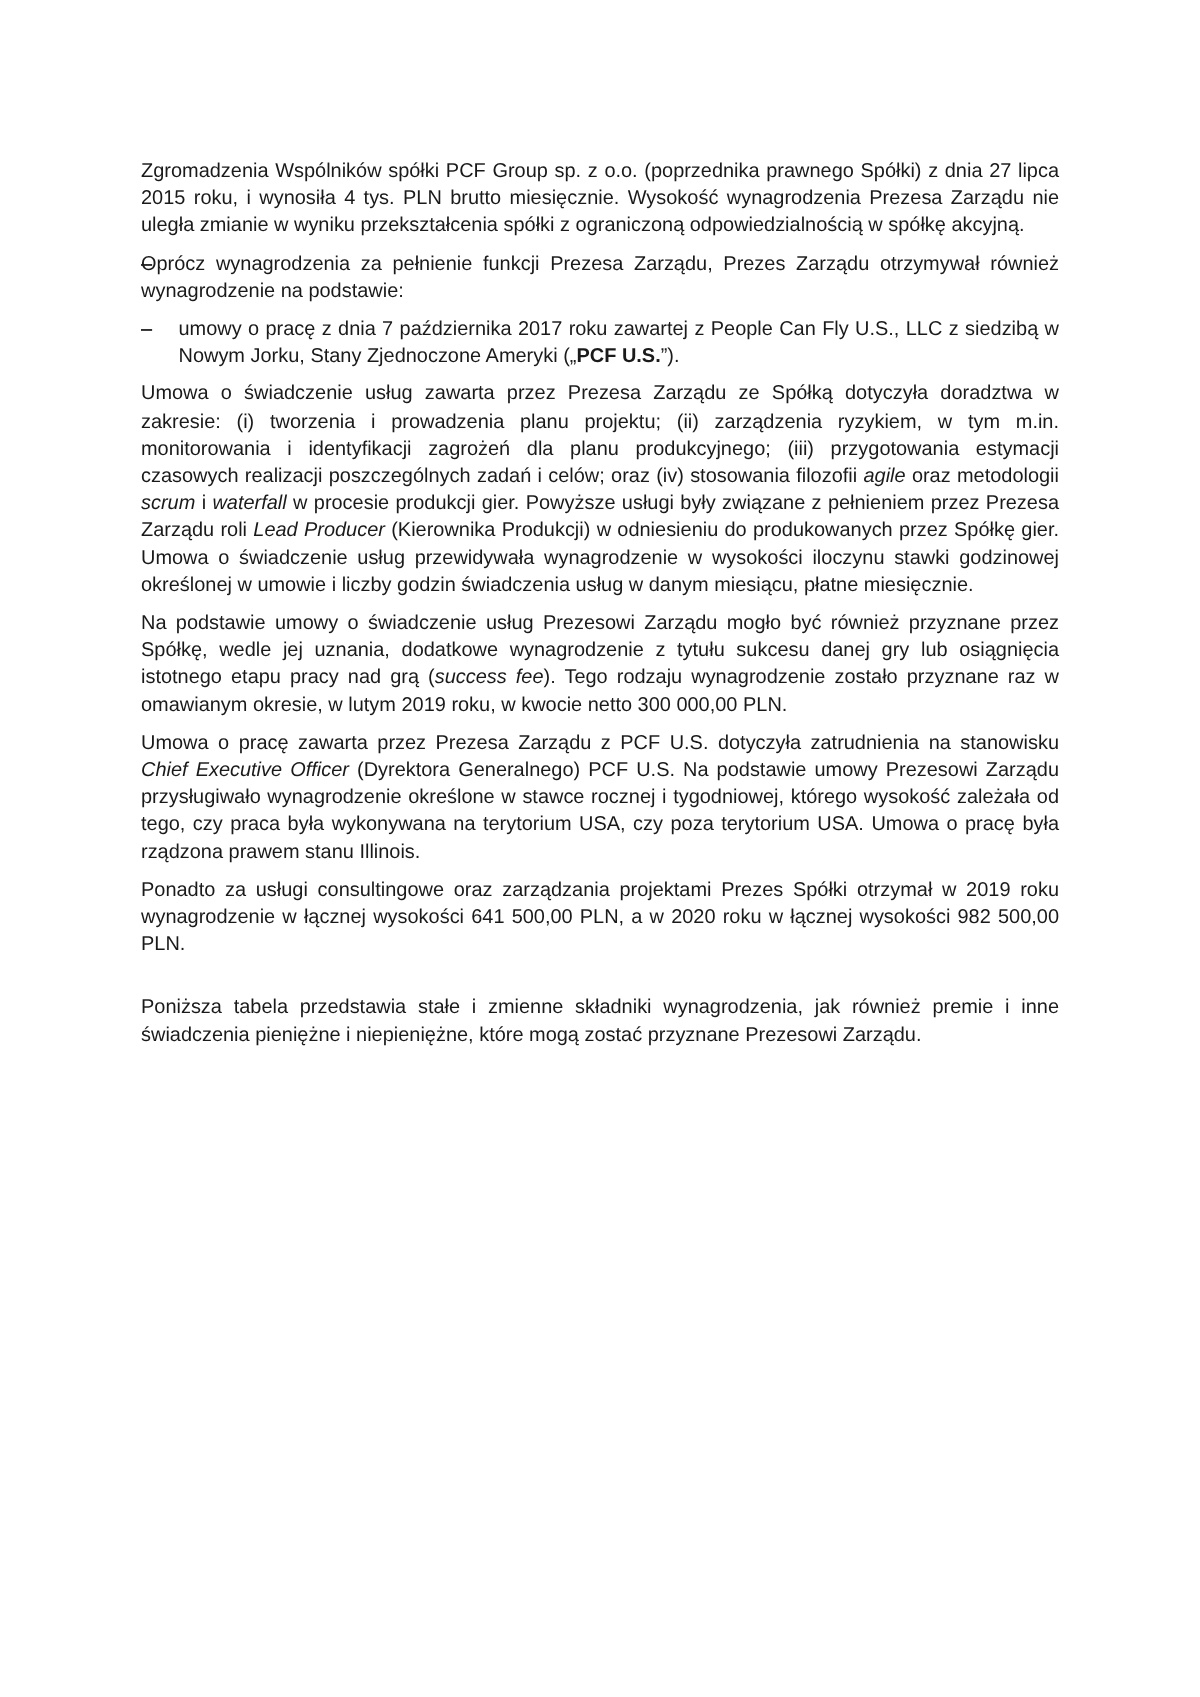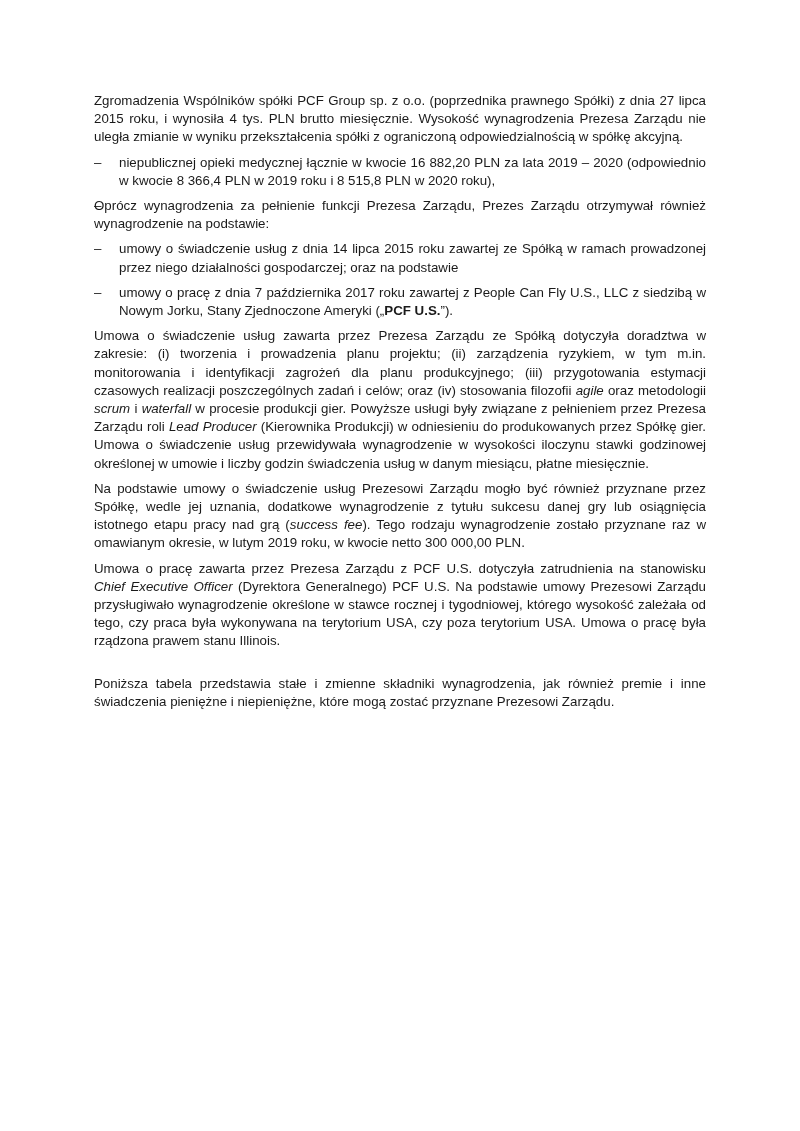--- a/index.html
+++ b/index.html
@@ -1,20 +1,20 @@
 <!DOCTYPE html>
 <html><head>
 <meta charset="utf-8">
 <style>
   html, body { margin: 0; padding: 0; background: #ffffff; }
   body { width: 800px; height: 1131px; position: relative; overflow: hidden; }
   .page {
     position: absolute;
     left: 94px;
-    top: 92px;
+    top: 105px;
     width: 612px;
     font-family: "Liberation Sans", "DejaVu Sans", sans-serif;
     font-size: 13.3px;
     line-height: 18.2px;
     color: #1a1a1a;
     text-align: justify;
   }
   p { margin: 0 0 7px 0; }
   .list { margin: 0 0 7px 0; padding: 0; list-style: none; }
   .list li { position: relative; padding-left: 25px; margin-bottom: 7px; }
@@ -27,42 +27,41 @@
 <body>
 
 <div class="page">
 
   <p>Zgromadzenia Wspólników spółki PCF Group sp. z o.o. (poprzednika prawnego Spółki) z dnia 27 lipca 2015 roku, i wynosiła 4 tys. PLN brutto miesięcznie. Wysokość wynagrodzenia Prezesa Zarządu nie uległa zmianie w wyniku przekształcenia spółki z ograniczoną odpowiedzialnością w spółkę akcyjną.</p>
 
 
   <ul class="list">
     <li>
       <span class="dash">–</span>
-      <span>niepublicznej opieki medycznej łącznie w kwocie 16 882,20 PLN za lata 2019 – 2020 (odpowiednio w kwocie 8 366,4 PLN w 2019 roku i 8 515,8 PLN w 2020 roku),</span>
     </li>
     <li>
       <span class="dash">–</span>
     </li>
   </ul>
 
   <p>Oprócz wynagrodzenia za pełnienie funkcji Prezesa Zarządu, Prezes Zarządu otrzymywał również wynagrodzenie na podstawie:</p>
 
   <ul class="list">
     <li>
       <span class="dash">–</span>
-      <span>umowy o świadczenie usług z dnia 14 lipca 2015 roku zawartej ze Spółką w ramach prowadzonej przez niego działalności gospodarczej; oraz na podstawie</span>
     </li>
     <li>
       <span class="dash">–</span>
       <span><span>umowy o pracę z dnia 7 października 2017 roku zawartej z People Can Fly U.S., LLC z siedzibą w Nowym Jorku, Stany Zjednoczone Ameryki („</span><b>PCF U.S.</b><span>”).</span></span>
     </li>
   </ul>
 
   <p><span>Umowa o świadczenie usług zawarta przez Prezesa Zarządu ze Spółką dotyczyła doradztwa w zakresie: (i) tworzenia i prowadzenia planu projektu; (ii) zarządzenia ryzykiem, w tym m.in. monitorowania i identyfikacji zagrożeń dla planu produkcyjnego; (iii) przygotowania estymacji czasowych realizacji poszczególnych zadań i celów; oraz (iv) stosowania filozofii </span><em>agile</em><span> oraz metodologii </span><em>scrum</em><span> i </span><em>waterfall</em><span> w procesie produkcji gier. Powyższe usługi były związane z pełnieniem przez Prezesa Zarządu roli </span><em>Lead Producer</em><span> (Kierownika Produkcji) w odniesieniu do produkowanych przez Spółkę gier. Umowa o świadczenie usług przewidywała wynagrodzenie w wysokości iloczynu stawki godzinowej określonej w umowie i liczby godzin świadczenia usług w danym miesiącu, płatne miesięcznie.</span></p>
 
   <p><span>Na podstawie umowy o świadczenie usług Prezesowi Zarządu mogło być również przyznane przez Spółkę, wedle jej uznania, dodatkowe wynagrodzenie z tytułu sukcesu danej gry lub osiągnięcia istotnego etapu pracy nad grą (</span><em>success fee</em><span>). Tego rodzaju wynagrodzenie zostało przyznane raz w omawianym okresie, w lutym 2019 roku, w kwocie netto 300 000,00 PLN.</span></p>
 
   <p><span>Umowa o pracę zawarta przez Prezesa Zarządu z PCF U.S. dotyczyła zatrudnienia na stanowisku </span><em>Chief Executive Officer</em><span> (Dyrektora Generalnego) PCF U.S. Na podstawie umowy Prezesowi Zarządu przysługiwało wynagrodzenie określone w stawce rocznej i tygodniowej, którego wysokość zależała od tego, czy praca była wykonywana na terytorium USA, czy poza terytorium USA. Umowa o pracę była rządzona prawem stanu Illinois.</span></p>
 
+  <p>Ponadto za usługi consultingowe oraz zarządzania projektami Prezes Spółki otrzymał w 2019 roku wynagrodzenie w łącznej wysokości 641 500,00 PLN, a w 2020 roku w łącznej wysokości 982 500,00 PLN.</p>
 
   <p class="gap">Poniższa tabela przedstawia stałe i zmienne składniki wynagrodzenia, jak również premie i inne świadczenia pieniężne i niepieniężne, które mogą zostać przyznane Prezesowi Zarządu.</p>
 
 </div>
 
 </body></html>

